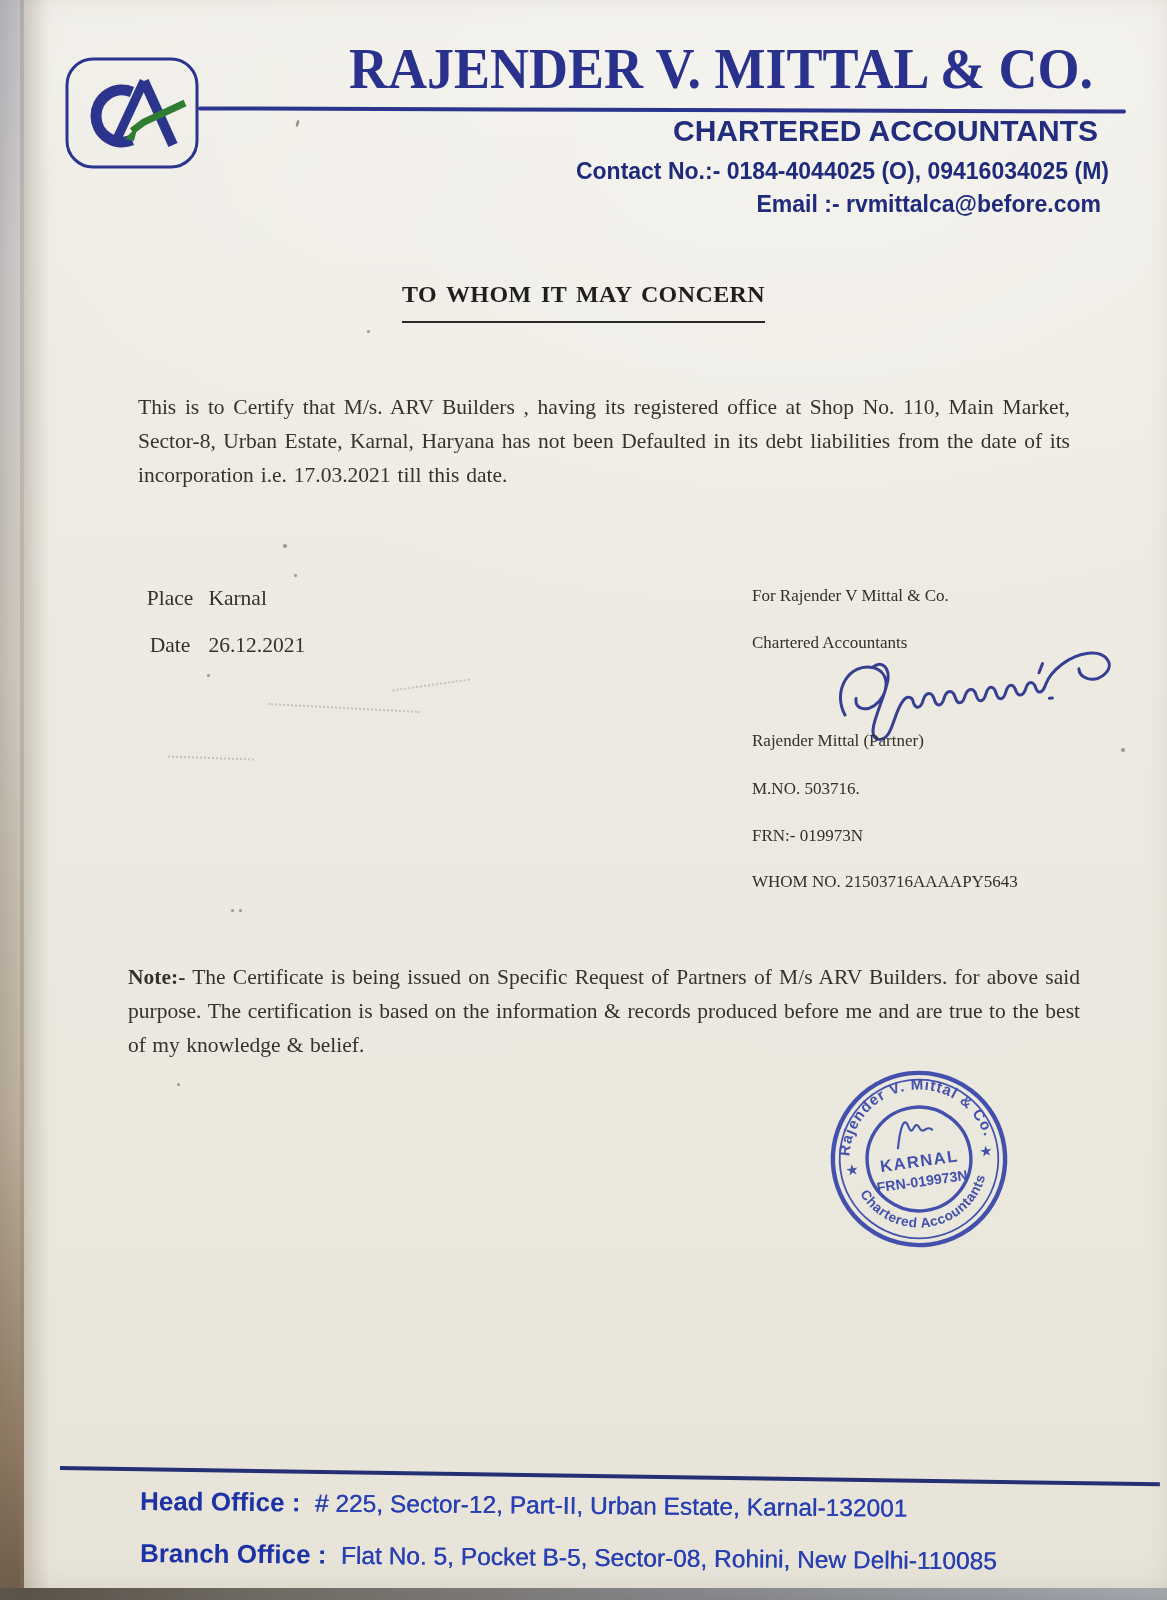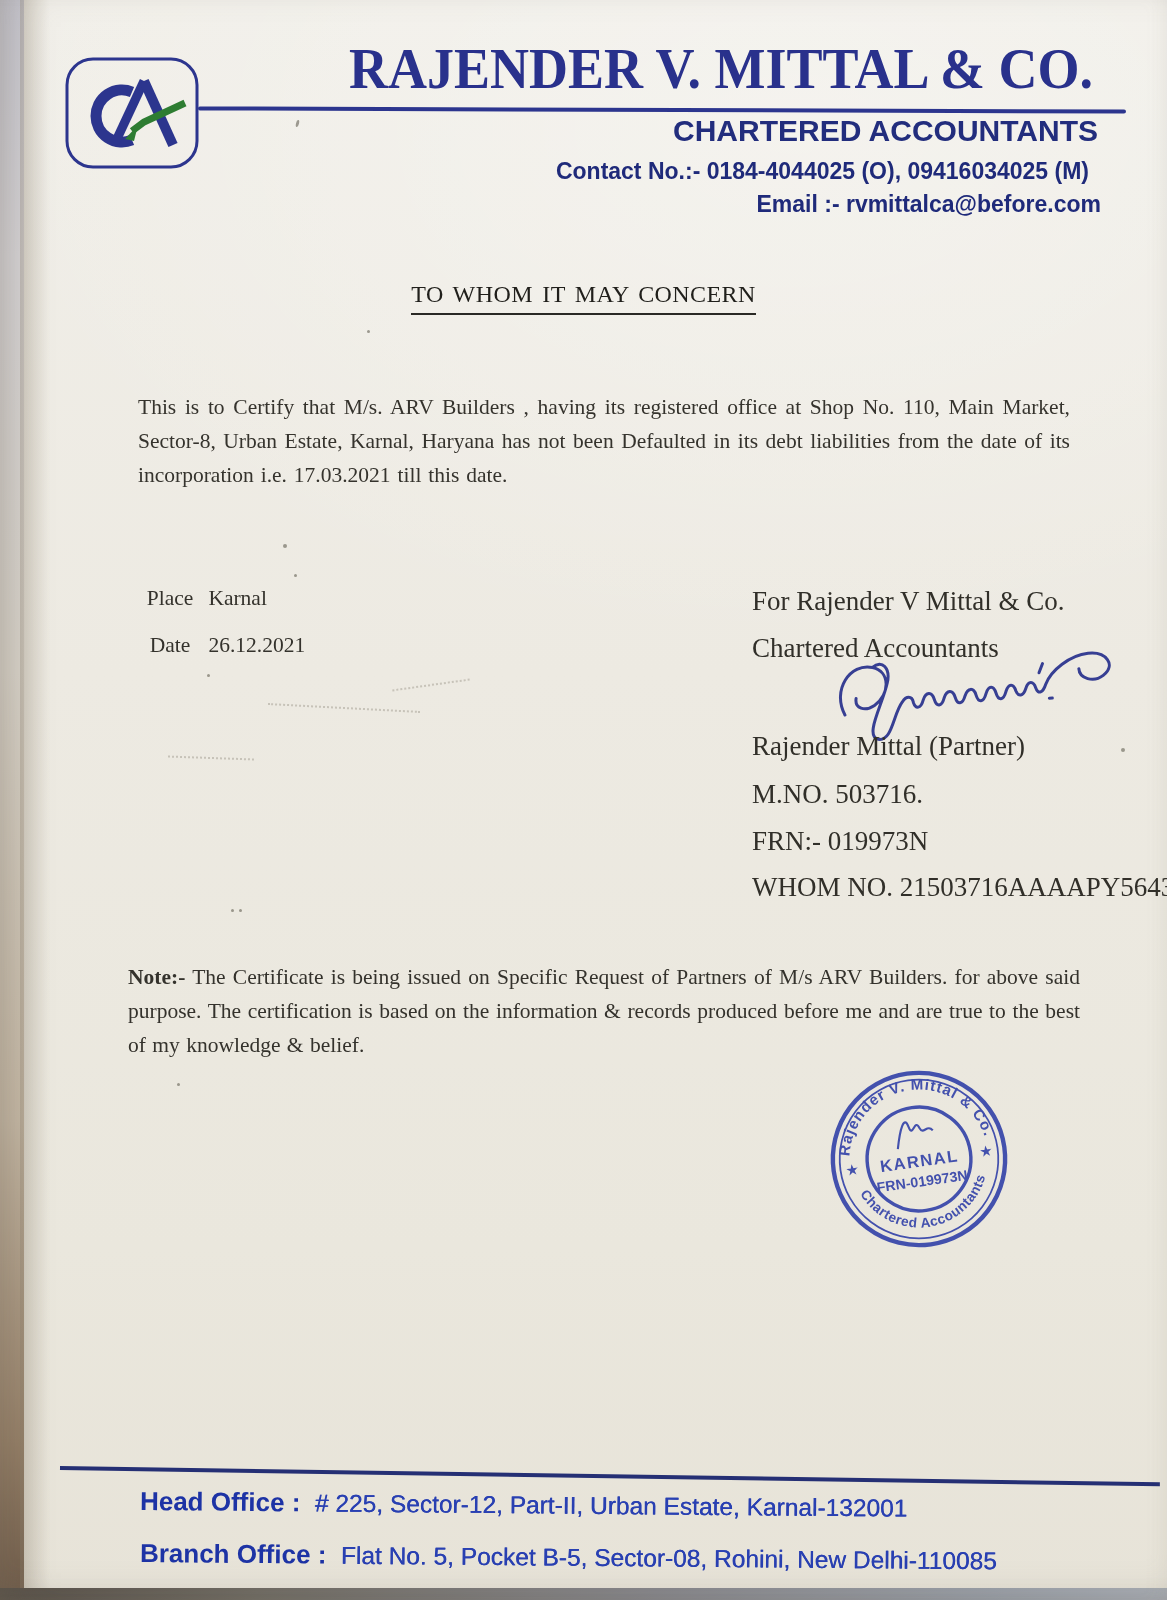--- a/index.html
+++ b/index.html
@@ -22,37 +22,37 @@
                inset 0 -24px 40px -28px rgba(120,112,100,.30);}
 
   
   .ca-logo{position:absolute;left:64px;top:56px;width:136px;height:114px;}
   .firm-name{position:absolute;left:318px;top:38px;width:806px;text-align:center;
     font-weight:bold;font-size:54px;color:#29318c;white-space:nowrap;transform:scaleY(1.04);}
   .header-rule{position:absolute;left:198px;top:108px;width:928px;height:4px;
     background:#2c358e;border-radius:2px;transform:rotate(0.2deg);}
   .subtitle{position:absolute;right:69px;top:114px;font-family:"Liberation Sans",sans-serif;
     font-weight:bold;font-size:30px;color:#222d7d;white-space:nowrap;}
-  .contact-line{position:absolute;right:78px;top:158px;font-family:"Liberation Sans",sans-serif;
+  .contact-line{position:absolute;right:58px;top:158px;font-family:"Liberation Sans",sans-serif;
     font-weight:bold;font-size:23px;color:#1f2a7a;white-space:nowrap;}
   .email-line{position:absolute;right:66px;top:191px;font-family:"Liberation Sans",sans-serif;
     font-weight:bold;font-size:23px;color:#1f2a7a;white-space:nowrap;}
 
   
   .doc-title{position:absolute;left:0;top:281px;width:100%;text-align:center;}
-  .doc-title span{font-weight:normal;font-size:24px;color:#201f1b;letter-spacing:.4px;word-spacing:3px;
-    border-bottom:2.5px solid #2a2925;padding-bottom:6px;}
+  .doc-title span{font-weight:bold;font-size:24px;color:#201f1b;letter-spacing:.4px;word-spacing:3px;
+    border-bottom:2.5px solid #2a2925;padding-bottom:14px;}
   .body-par{position:absolute;left:136px;top:388px;width:932px;margin:2px;
     font-size:21.5px;line-height:34px;text-align:justify;color:#35332d;word-spacing:1.5px;}
 
   
   .meta-row{position:absolute;left:137px;font-size:21.5px;color:#34322c;}
   .meta-label{display:inline-block;width:66px;text-align:center;}
   .row-place{top:586px}.row-date{top:633px}
-  .sig-row{position:absolute;left:752px;font-size:27px;color:#312f29;white-space:nowrap;}
+  .sig-row{position:absolute;left:752px;font-size:17px;color:#312f29;white-space:nowrap;}
   .row-for{top:586px}.row-catype{top:633px}.row-name{top:731px}
   .row-mno{top:779px}.row-frn{top:826px}.row-udin{top:872px}
   .signature-svg{position:absolute;left:828px;top:646px;transform:rotate(-3deg);}
 
   
   .note-par{position:absolute;left:128px;top:960px;width:952px;margin:0;
     font-size:21.5px;line-height:34px;text-align:justify;color:#34322c;word-spacing:1px;}
   .note-label{font-weight:bold;text-underline-offset:3px;text-decoration-thickness:2px;}
 
   

